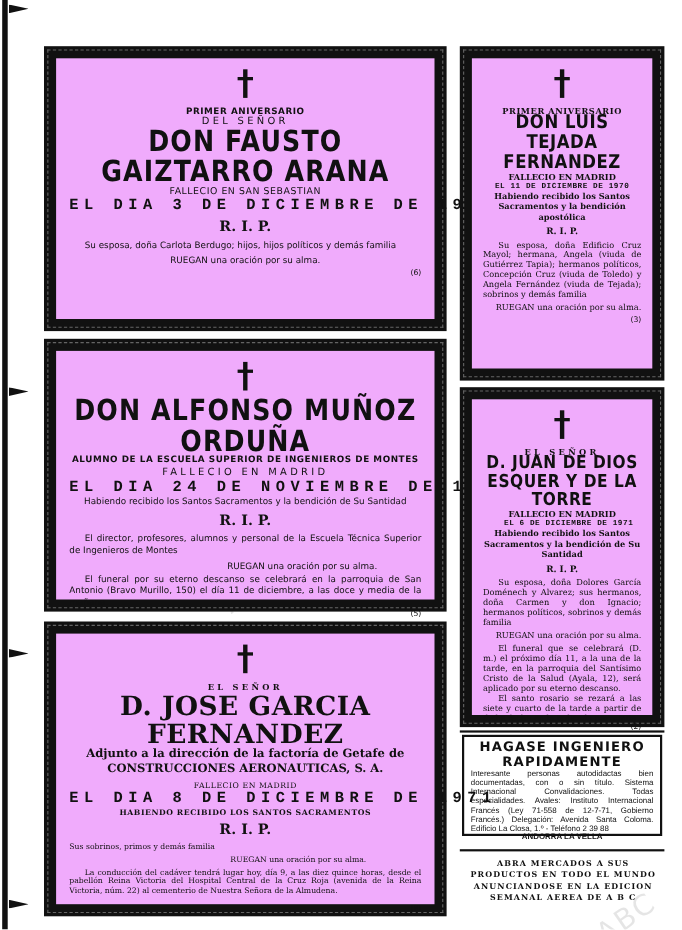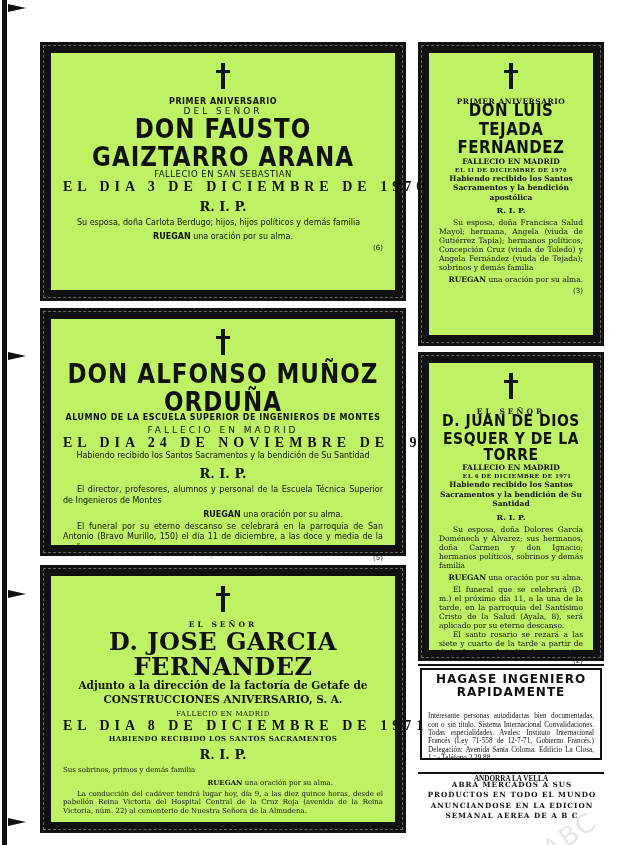--- a/index.html
+++ b/index.html
@@ -8,51 +8,51 @@
 
   .page-edge { position: absolute; left: 2px; top: 0; width: 5px; height: 845px; background: #111; }
   .edge-mark { position: absolute; left: 8px; width: 18px; height: 8px; background: #111;
                clip-path: polygon(0 0, 100% 50%, 0 100%); }
 
   .watermark { position: absolute; font-family: "DejaVu Sans", sans-serif; font-size: 26px;
                color: rgba(0,0,0,0.10); transform: rotate(-35deg); letter-spacing: 2px; pointer-events: none; }
 
   .box { position: absolute; background: #111; padding: 11px; }
   .box::before { content: ""; position: absolute; inset: 3px; border: 1px dashed rgba(255,255,255,0.35); pointer-events: none; }
-  .box-inner { background: #bef264; width: 100%; height: 100%; position: relative; text-align: center; padding: 6px 12px 4px 12px; }
+  .box-inner { background: #f0abfc; width: 100%; height: 100%; position: relative; text-align: center; padding: 6px 12px 4px 12px; }
 
   .cross { display: inline-block; position: relative; width: 14px; height: 26px; margin: 4px 0 4px 0; }
   .cross::before { content: ""; position: absolute; left: 5px; top: 0; width: 4px; height: 26px; background: #111; }
   .cross::after { content: ""; position: absolute; left: 0; top: 7px; width: 14px; height: 3px; background: #111; }
 
   .small-caps { font-family: "DejaVu Sans", sans-serif; font-weight: bold; font-size: 8px; letter-spacing: 0.5px; }
   .spaced { font-family: "DejaVu Sans", sans-serif; font-size: 9px; letter-spacing: 3px; }
   .big-name { font-family: "DejaVu Sans", sans-serif; font-weight: bold; font-size: 23px; letter-spacing: 1px; line-height: 1.05; transform: scaleY(1.15); }
   .big-name-serif { font-family: "DejaVu Serif", serif; font-weight: bold; font-size: 24px; letter-spacing: 0.5px; line-height: 1.05; }
-  .date-line { font-family: Liberation Serif, serif; font-weight: bold; font-size: 14px; letter-spacing: 5px; white-space: nowrap; }
+  .date-line { font-family: Liberation Mono, monospace; font-weight: bold; font-size: 14px; letter-spacing: 5px; white-space: nowrap; }
   .rip { font-family: "DejaVu Serif", serif; font-weight: bold; font-size: 13px; margin: 4px 0; }
   .body-text { font-family: "DejaVu Sans", sans-serif; font-size: 8px; line-height: 1.35; text-align: justify; }
   .body-text.indent { text-indent: 14px; }
   .ruegan { font-family: "DejaVu Sans", sans-serif; font-size: 8px; text-align: center; margin: 3px 0; }
-  .ruegan b { font-weight: bold; text-align: center; }
+  .ruegan b { font-weight: normal; text-align: center; }
   .ref { font-family: "DejaVu Sans", sans-serif; font-size: 7px; text-align: right; }
   .subtitle-serif { font-family: "DejaVu Serif", serif; font-weight: bold; font-size: 10.5px; line-height: 1.3; }
 
   
   .r .box-inner { padding: 6px 10px 4px 10px; }
   .r .big-name { font-size: 15px; letter-spacing: 0.5px; }
   .r .date-line { font-size: 7.5px; letter-spacing: 1px; }
   .r .small-serif { font-family: "DejaVu Serif", serif; font-weight: bold; font-size: 7.5px; line-height: 1.25; }
   .r .body-text { font-family: "DejaVu Serif", serif; font-size: 7.5px; line-height: 1.2; }
   .r .rip { font-size: 8px; margin: 3px 0; }
 
   .ad-box { position: absolute; left: 420px; top: 668px; width: 182px; height: 92px; border: 2px solid #111; padding: 3px 6px; text-align: center; }
   .ad-rule { position: absolute; left: 418px; width: 186px; height: 2px; background: #111; }
   .ad-title { font-family: "DejaVu Sans", sans-serif; font-weight: bold; font-size: 12px; letter-spacing: 1px; line-height: 1.1; }
-  .ad-body { font-family: Liberation Serif, serif; font-size: 7.2px; line-height: 1.15; text-align: justify; margin-top: 13px; }
+  .ad-body { font-family: Liberation Sans, sans-serif; font-size: 7.2px; line-height: 1.15; text-align: justify; }
   .ad2 { position: absolute; left: 422px; top: 780px; width: 180px; text-align: center; font-family: "DejaVu Serif", serif; font-weight: bold; font-size: 7.2px; letter-spacing: 1px; line-height: 1.45; }
 </style>
 </head>
 <body>
 
 <div class="page-edge"></div>
 <div class="edge-mark" style="top:4px;"></div>
 <div class="edge-mark" style="top:352px;"></div>
 <div class="edge-mark" style="top:590px;"></div>
 <div class="edge-mark" style="top:818px;"></div>
@@ -98,59 +98,59 @@
     <div class="ref">(5)</div>
   </div>
 </div>
 
 <div class="box" style="left:40px;top:565px;width:366px;height:268px;">
   <div class="box-inner">
     <span class="cross"></span>
     <div class="spaced" style="font-family:'DejaVu Serif',serif;font-weight:bold;font-size:7.5px;">EL SEÑOR</div>
     <div class="big-name-serif">D. JOSE GARCIA FERNANDEZ</div>
     <div class="subtitle-serif">Adjunto a la dirección de la factoría de Getafe de</div>
-    <div class="subtitle-serif">CONSTRUCCIONES ANIVERSARIO, S. A.</div>
+    <div class="subtitle-serif">CONSTRUCCIONES AERONAUTICAS, S. A.</div>
     <div class="small-caps" style="font-family:'DejaVu Serif',serif;font-weight:normal;font-size:7px;margin-top:3px;">FALLECIO EN MADRID</div>
     <div class="date-line">EL DIA 8 DE DICIEMBRE DE 1971</div>
     <div class="small-caps" style="font-family:'DejaVu Serif',serif;font-size:7px;">HABIENDO RECIBIDO LOS SANTOS SACRAMENTOS</div>
     <div class="rip">R. I. P.</div>
     <p class="body-text" style="font-family:'DejaVu Serif',serif;font-size:7px;">Sus sobrinos, primos y demás familia</p>
     <p class="ruegan" style="text-align:right;padding-right:50px;font-family:'DejaVu Serif',serif;font-size:7px;"><b>RUEGAN</b> <span>una oración por su alma.</span></p>
     <p class="body-text indent" style="font-family:'DejaVu Serif',serif;font-size:7px;line-height:1.2;">La conducción del cadáver tendrá lugar hoy, día 9, a las diez quince horas, desde el pabellón Reina Victoria del Hospital Central de la Cruz Roja (avenida de la Reina Victoria, núm. 22) al cementerio de Nuestra Señora de la Almudena.</p>
     <div class="ref" style="margin-top:8px;">(6)</div>
   </div>
 </div>
 
 <div class="box r" style="left:418px;top:42px;width:186px;height:304px;">
   <div class="box-inner">
     <span class="cross"></span>
     <div class="small-serif" style="letter-spacing:0.5px;">PRIMER ANIVERSARIO</div>
     <div class="big-name">DON LUIS TEJADA FERNANDEZ</div>
     <div class="small-serif" style="margin-top:3px;">FALLECIO EN MADRID</div>
     <div class="date-line" style="font-size:7px;letter-spacing:0.5px;">EL 11 DE DICIEMBRE DE 1970</div>
     <div class="small-serif">Habiendo recibido los Santos Sacramentos y la bendición apostólica</div>
     <div class="rip">R. I. P.</div>
-    <p class="body-text indent">Su esposa, doña Francisca Salud Mayol; hermana, Angela (viuda de Gutiérrez Tapia); hermanos políticos, Concepción Cruz (viuda de Toledo) y Angela Fernández (viuda de Tejada); sobrinos y demás familia</p>
+    <p class="body-text indent">Su esposa, doña Edificio Cruz Mayol; hermana, Angela (viuda de Gutiérrez Tapia); hermanos políticos, Concepción Cruz (viuda de Toledo) y Angela Fernández (viuda de Tejada); sobrinos y demás familia</p>
     <p class="ruegan" style="font-family:'DejaVu Serif',serif;font-size:7.5px;text-align:right;"><b>RUEGAN</b> <span>una oración por su alma.</span></p>
     <div class="ref">(3)</div>
   </div>
 </div>
 
 <div class="box r" style="left:418px;top:352px;width:186px;height:309px;">
   <div class="box-inner">
     <span class="cross"></span>
     <div class="spaced" style="font-family:'DejaVu Serif',serif;font-weight:bold;font-size:7.5px;">EL SEÑOR</div>
     <div class="big-name" style="font-size:14px;">D. JUAN DE DIOS ESQUER Y DE LA TORRE</div>
     <div class="small-serif" style="margin-top:3px;">FALLECIO EN MADRID</div>
     <div class="date-line" style="font-size:7px;letter-spacing:0.5px;margin-left:12px;">EL 6 DE DICIEMBRE DE 1971</div>
     <div class="small-serif">Habiendo recibido los Santos Sacramentos y la bendición de Su Santidad</div>
     <div class="rip">R. I. P.</div>
     <p class="body-text indent">Su esposa, doña Dolores García Doménech y Alvarez; sus hermanos, doña Carmen y don Ignacio; hermanos políticos, sobrinos y demás familia</p>
     <p class="ruegan" style="font-family:'DejaVu Serif',serif;font-size:7.5px;text-align:right;"><b>RUEGAN</b> <span>una oración por su alma.</span></p>
-    <p class="body-text indent">El funeral que se celebrará (D. m.) el próximo día 11, a la una de la tarde, en la parroquia del Santísimo Cristo de la Salud (Ayala, 8), será aplicado por su eterno descanso.</p>
+    <p class="body-text indent">El funeral que se celebrará (D. m.) el próximo día 11, a la una de la tarde, en la parroquia del Santísimo Cristo de la Salud (Ayala, 12), será aplicado por su eterno descanso.</p>
     <p class="body-text indent">El santo rosario se rezará a las siete y cuarto de la tarde a partir de dicha fecha en la indicada parroquia.</p>
     <div class="ref">(2)</div>
   </div>
 </div>
 
 <div class="ad-rule" style="top:664px;"></div>
 <div class="ad-box">
   <div class="ad-title">HAGASE INGENIERO</div>
   <div class="ad-title">RAPIDAMENTE</div>
   <p class="ad-body">Interesante personas autodidactas bien documentadas, con o sin título. Sistema Internacional Convalidaciones. Todas especialidades. Avales: Instituto Internacional Francés (Ley 71-558 de 12-7-71, Gobierno Francés.) Delegación: Avenida Santa Coloma. Edificio La Closa, 1.º - Teléfono 2 39 88</p>

